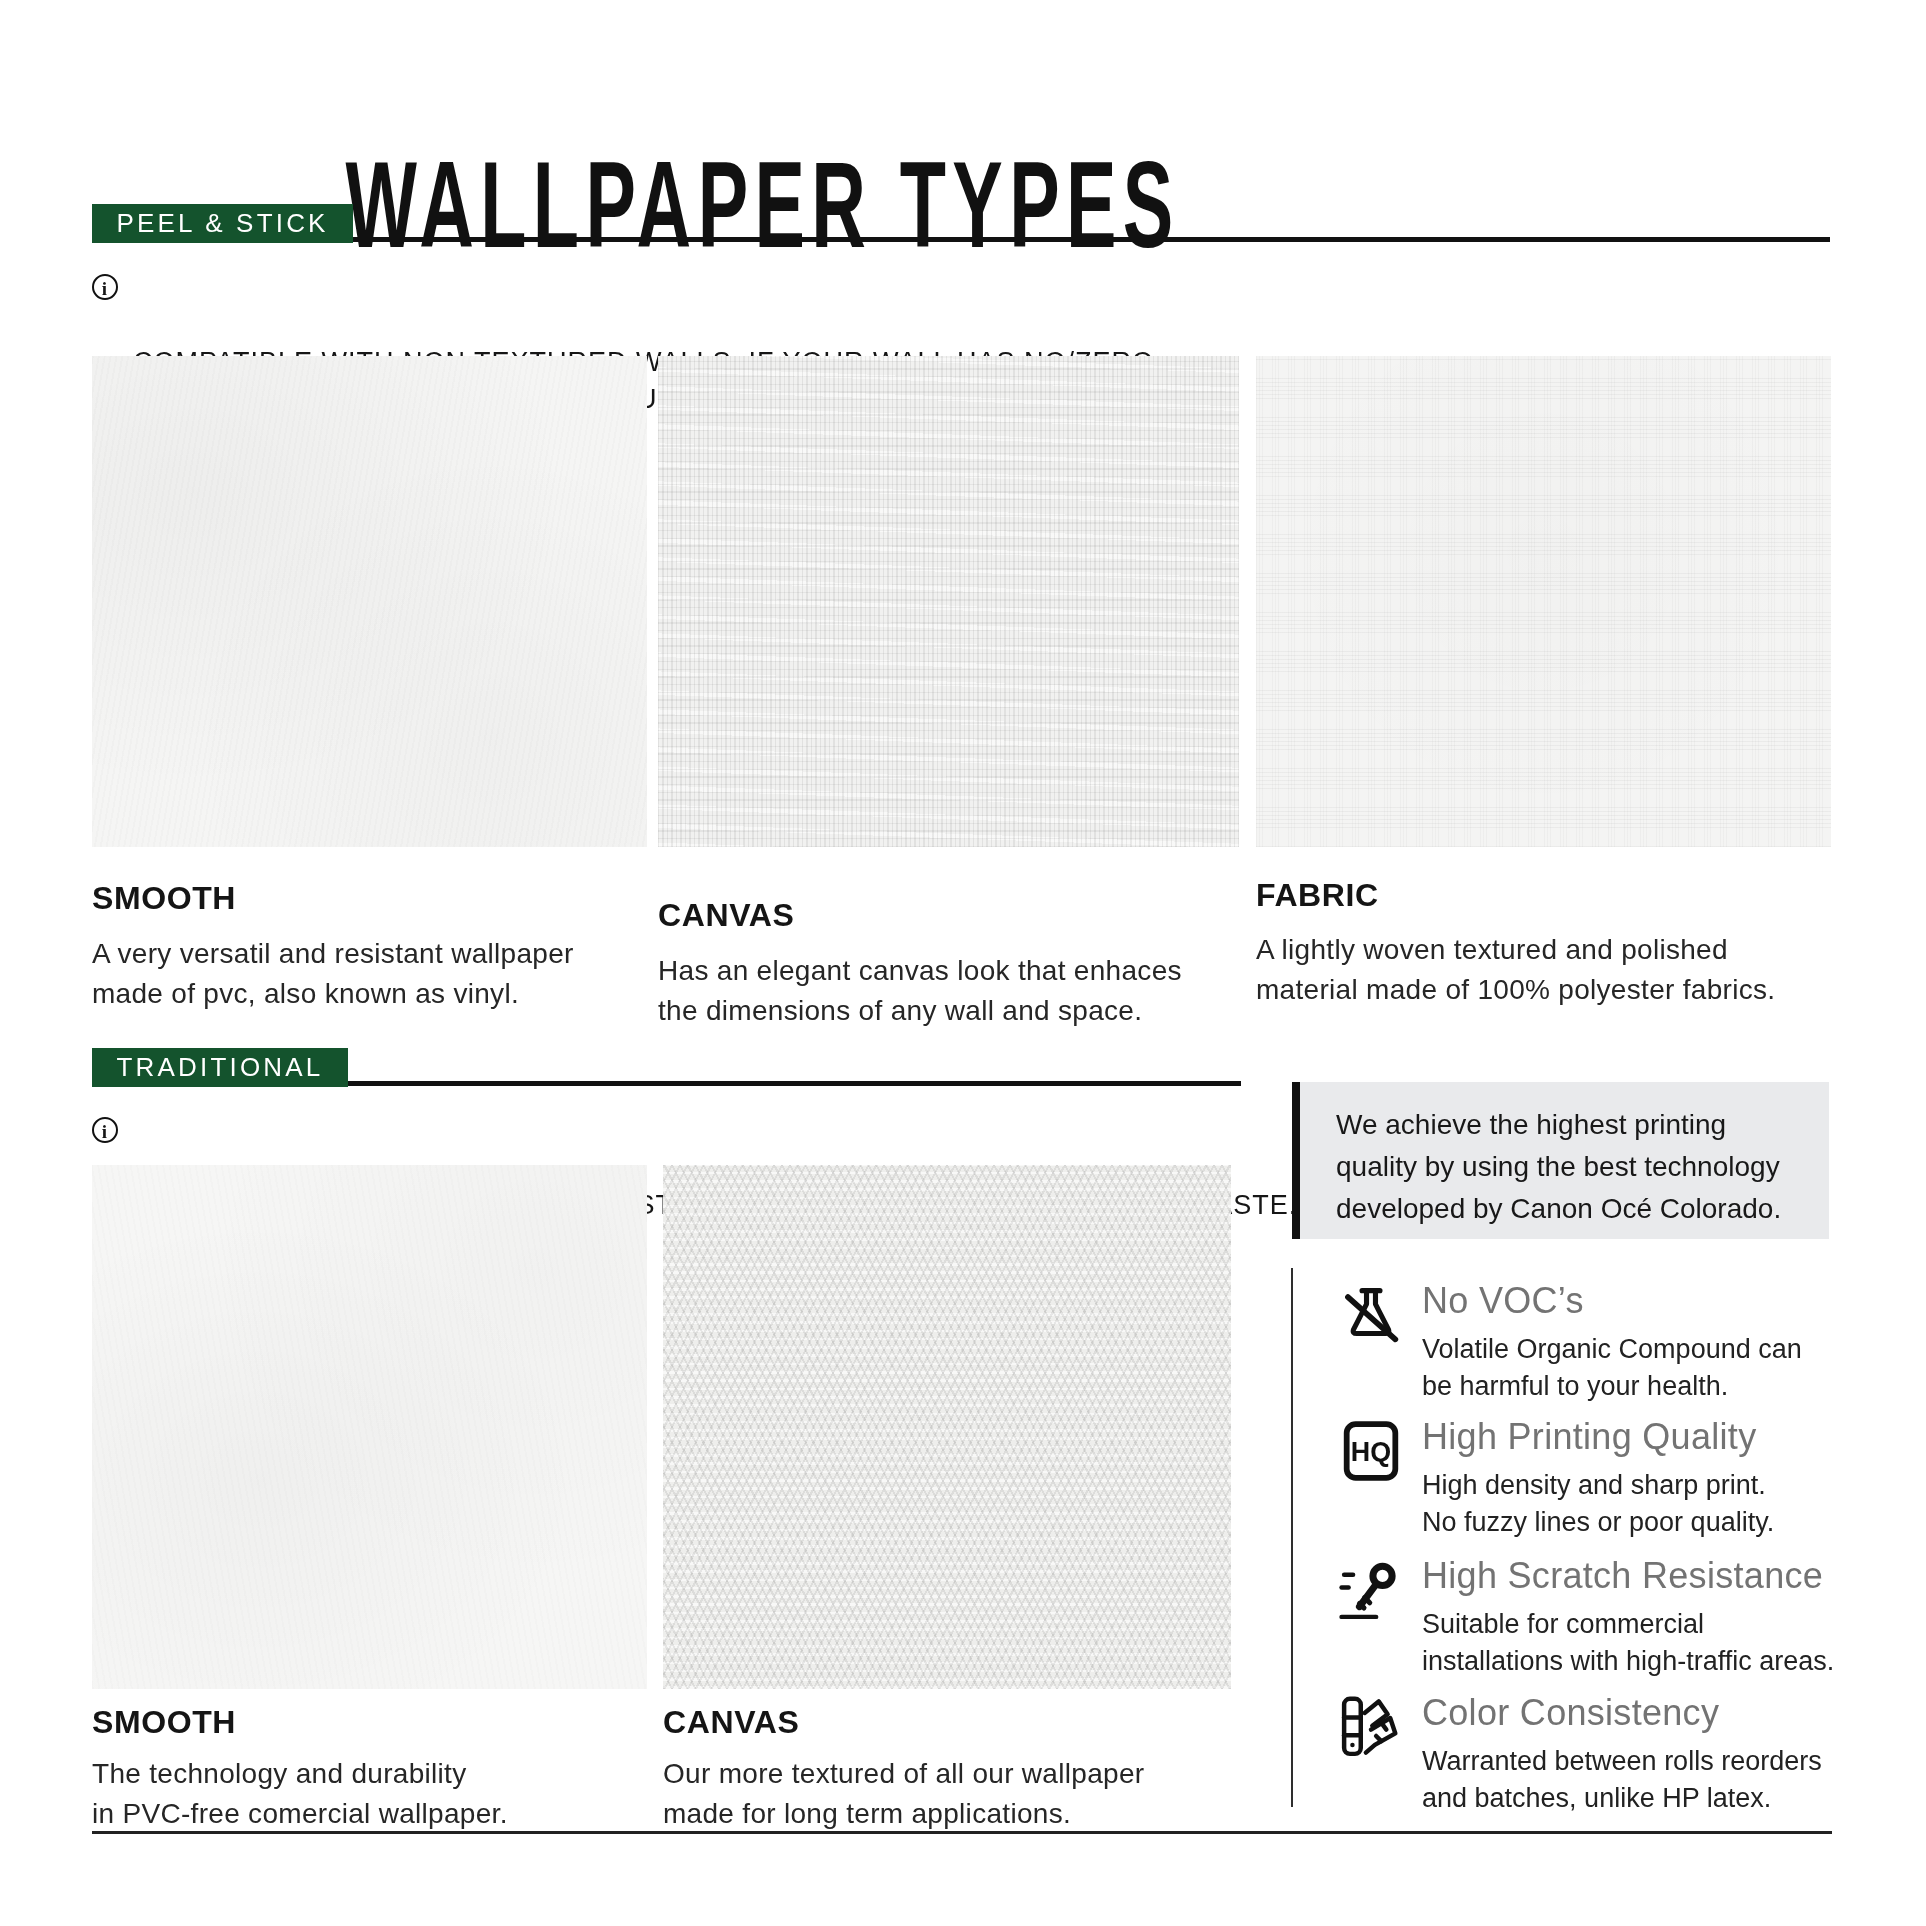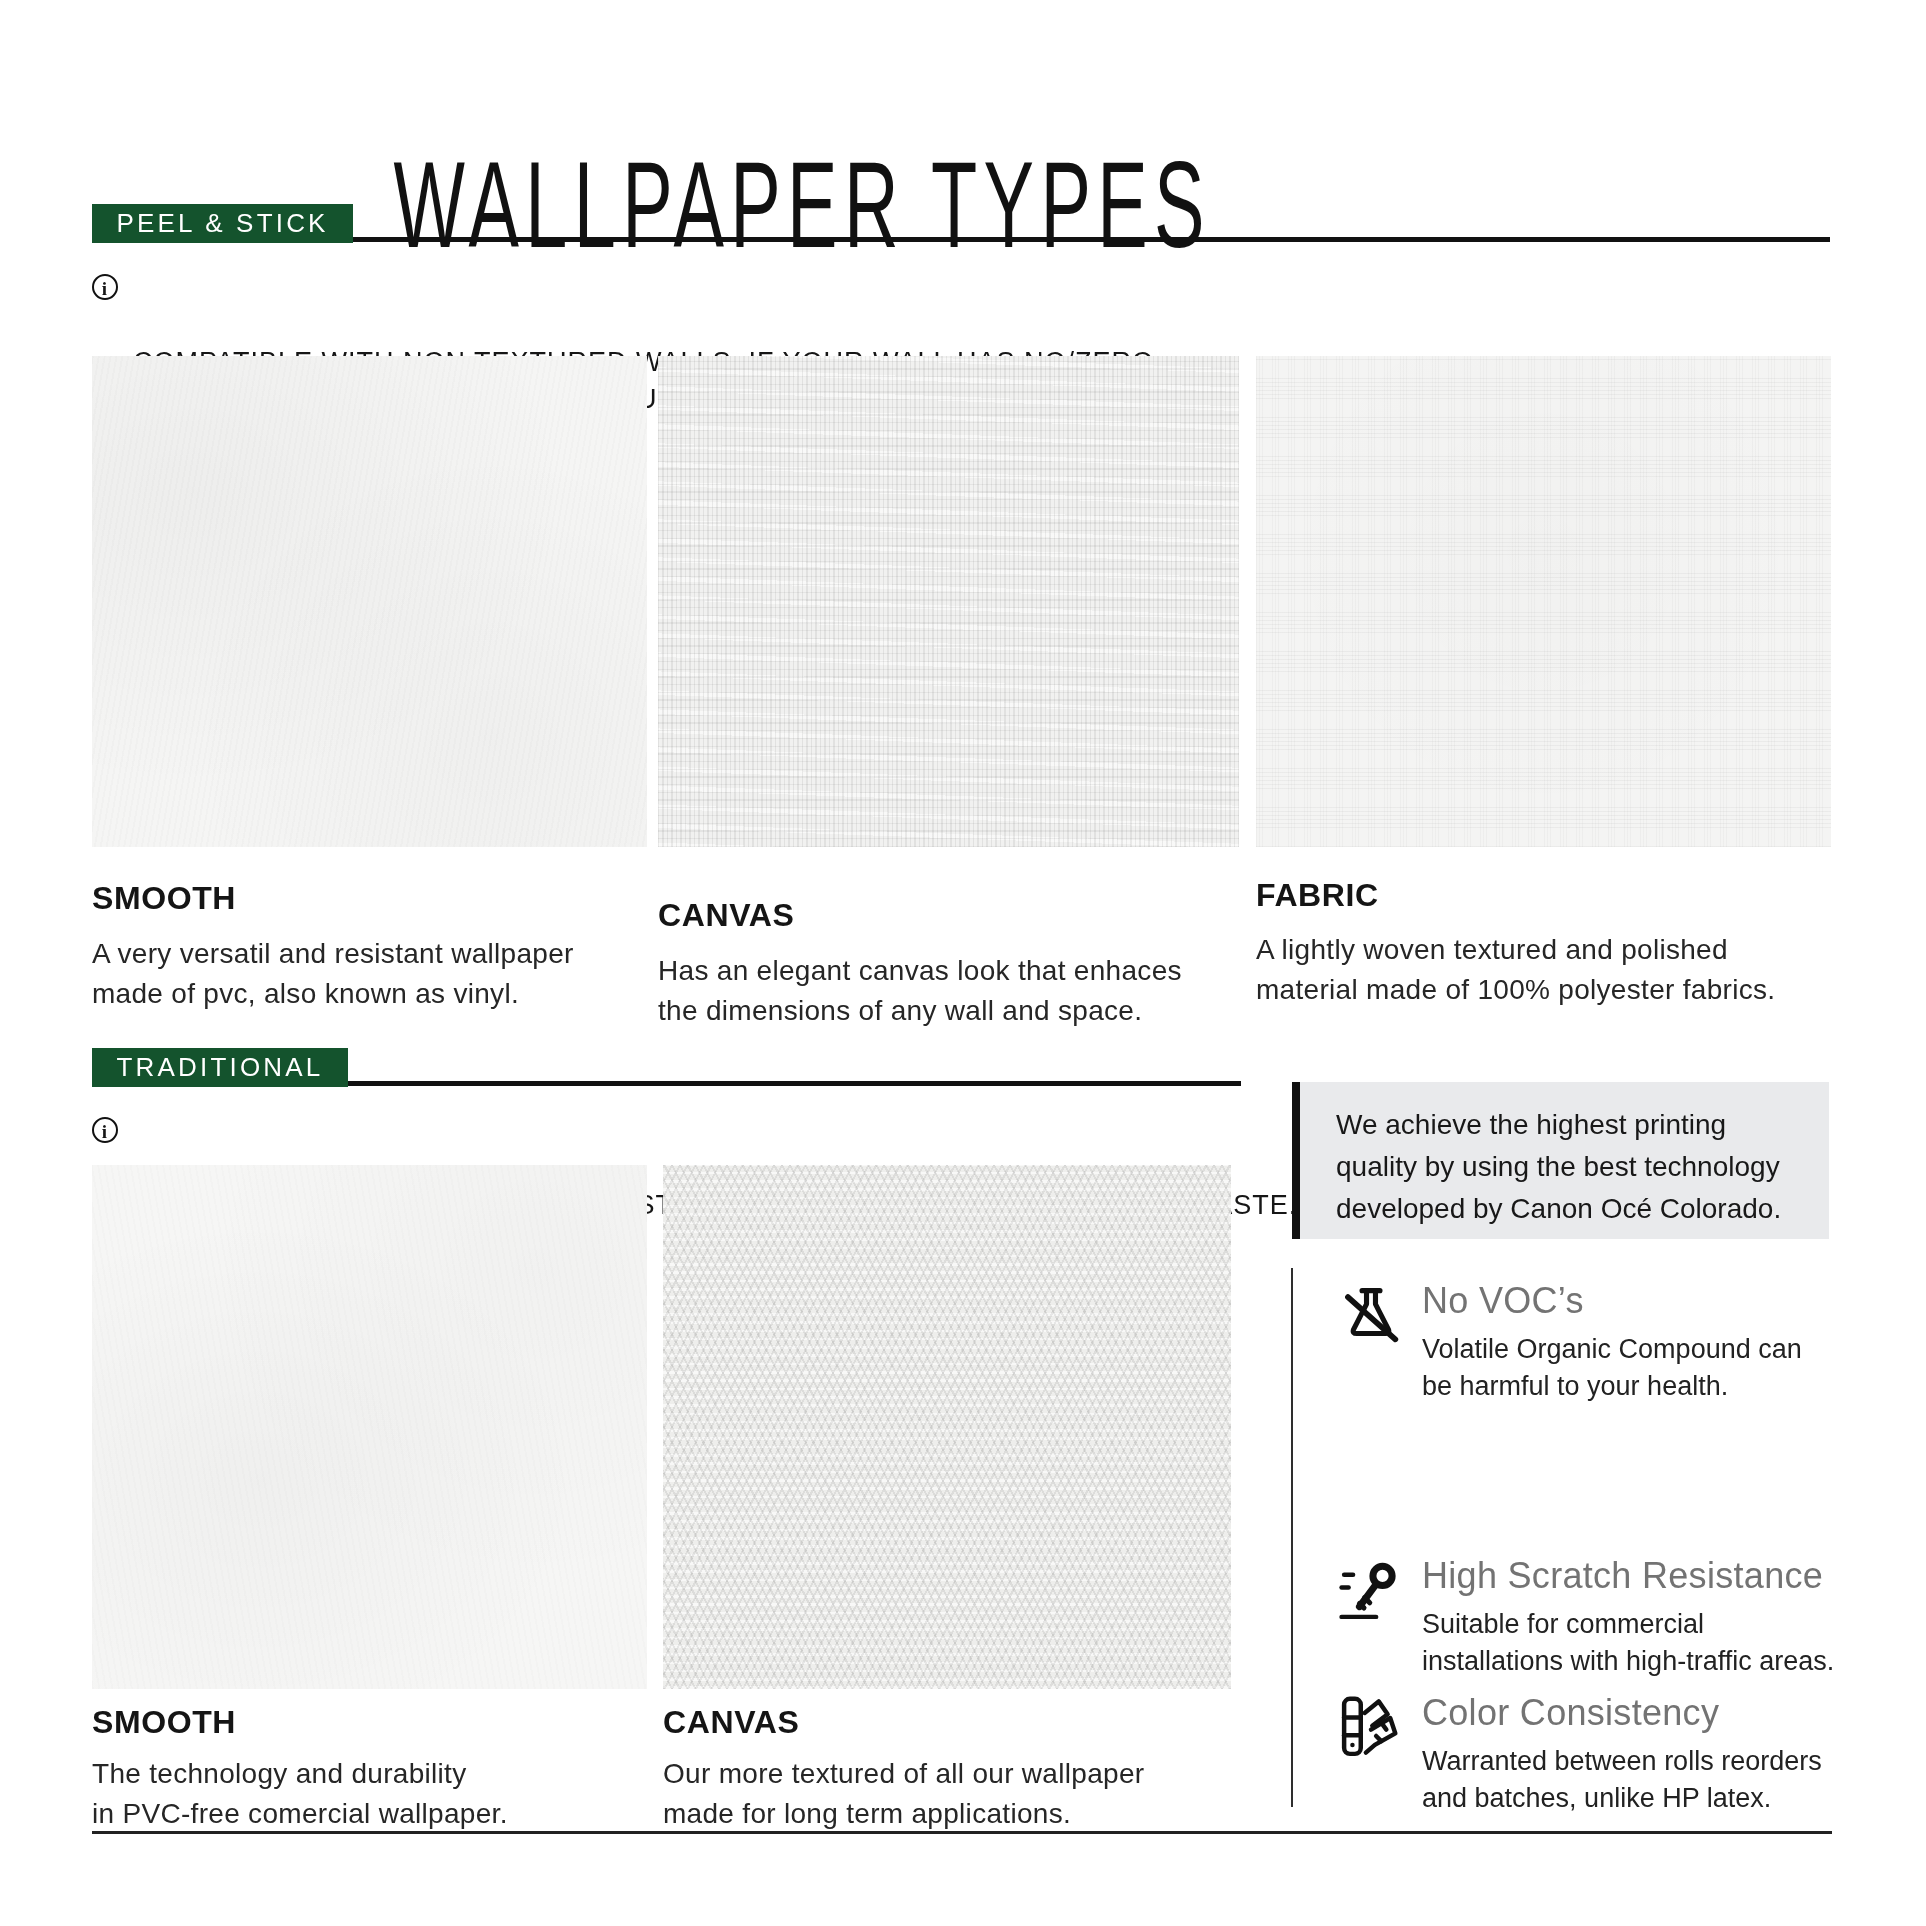--- a/index.html
+++ b/index.html
@@ -2,22 +2,22 @@
 <html style="font-size:10.3px"><head>
 <meta charset="utf-8">
 <style>
   html,body{margin:0;padding:0;background:#ffffff;}
   .page{
     position:relative;width:1926px;height:1926px;background:#ffffff;
     font-family:"Liberation Sans",sans-serif;color:#1b1b1b;overflow:hidden;
   }
   
   .title{
-    position:absolute;left:90px;top:56px;width:1425px;text-align:center;
-    font-size:122px;line-height:1.1;white-space:nowrap;font-weight:400;color:#111;
+    position:absolute;left:90px;top:56px;width:1425px;text-align:left;
+    font-size:122px;line-height:1.1;white-space:nowrap;font-weight:700;color:#111;
   }
   .title .stretch{display:inline-block;transform:scaleX(.62);transform-origin:center;letter-spacing:10.3px;}
   
   .rule{position:absolute;background:#111;}
   #rule-peel{left:92px;top:237px;width:1738px;height:5.1px;}
   #rule-trad{left:92px;top:1081px;width:1149px;height:5.1px;}
   .badge{
     position:absolute;background:#14532d;color:#ffffff;font-size:26px;letter-spacing:3.2px;
     height:39px;line-height:39px;padding:0 24.4px;font-weight:400;
   }
@@ -176,20 +176,33 @@
         <path d="M14 22 L88 88" stroke-width="9"></path>
       </svg>
     </span>
     <div class="f-body">
       <div class="f-title">No VOC’s</div>
       <div class="f-desc">Volatile Organic Compound can
 be harmful to your health.</div>
     </div>
   </div>
 
+  <div class="feature" id="feat-hq">
+    <span class="f-icon">
+      <svg viewBox="0 0 100 100" width="64" height="64">
+        <rect x="12" y="8" width="76" height="84" rx="14" fill="none" stroke="#111" stroke-width="9"></rect>
+        <text x="50" y="66" text-anchor="middle" font-family="Liberation Sans, sans-serif" font-size="42" font-weight="bold" fill="#111">HQ</text>
+      </svg>
+    </span>
+    <div class="f-body">
+      <div class="f-title">High Printing Quality</div>
+      <div class="f-desc">High density and sharp print.
+No fuzzy lines or poor quality.</div>
+    </div>
+  </div>
 
   <div class="feature" id="feat-color">
     <span class="f-icon">
       <svg viewBox="0 0 100 100" width="64" height="64" fill="none" stroke="#111" stroke-width="7" stroke-linecap="round" stroke-linejoin="round">
         <rect x="8" y="6" width="26" height="86" rx="9"></rect>
         <path d="M8 35 H34"></path>
         <path d="M8 63 H34"></path>
         <circle cx="21" cy="78" r="3.5" fill="#111" stroke="none"></circle>
         <path d="M40 28 L62 10 L76 30 L52 48"></path>
         <path d="M50 54 L80 36 L88 60 L56 78 L42 90"></path>

